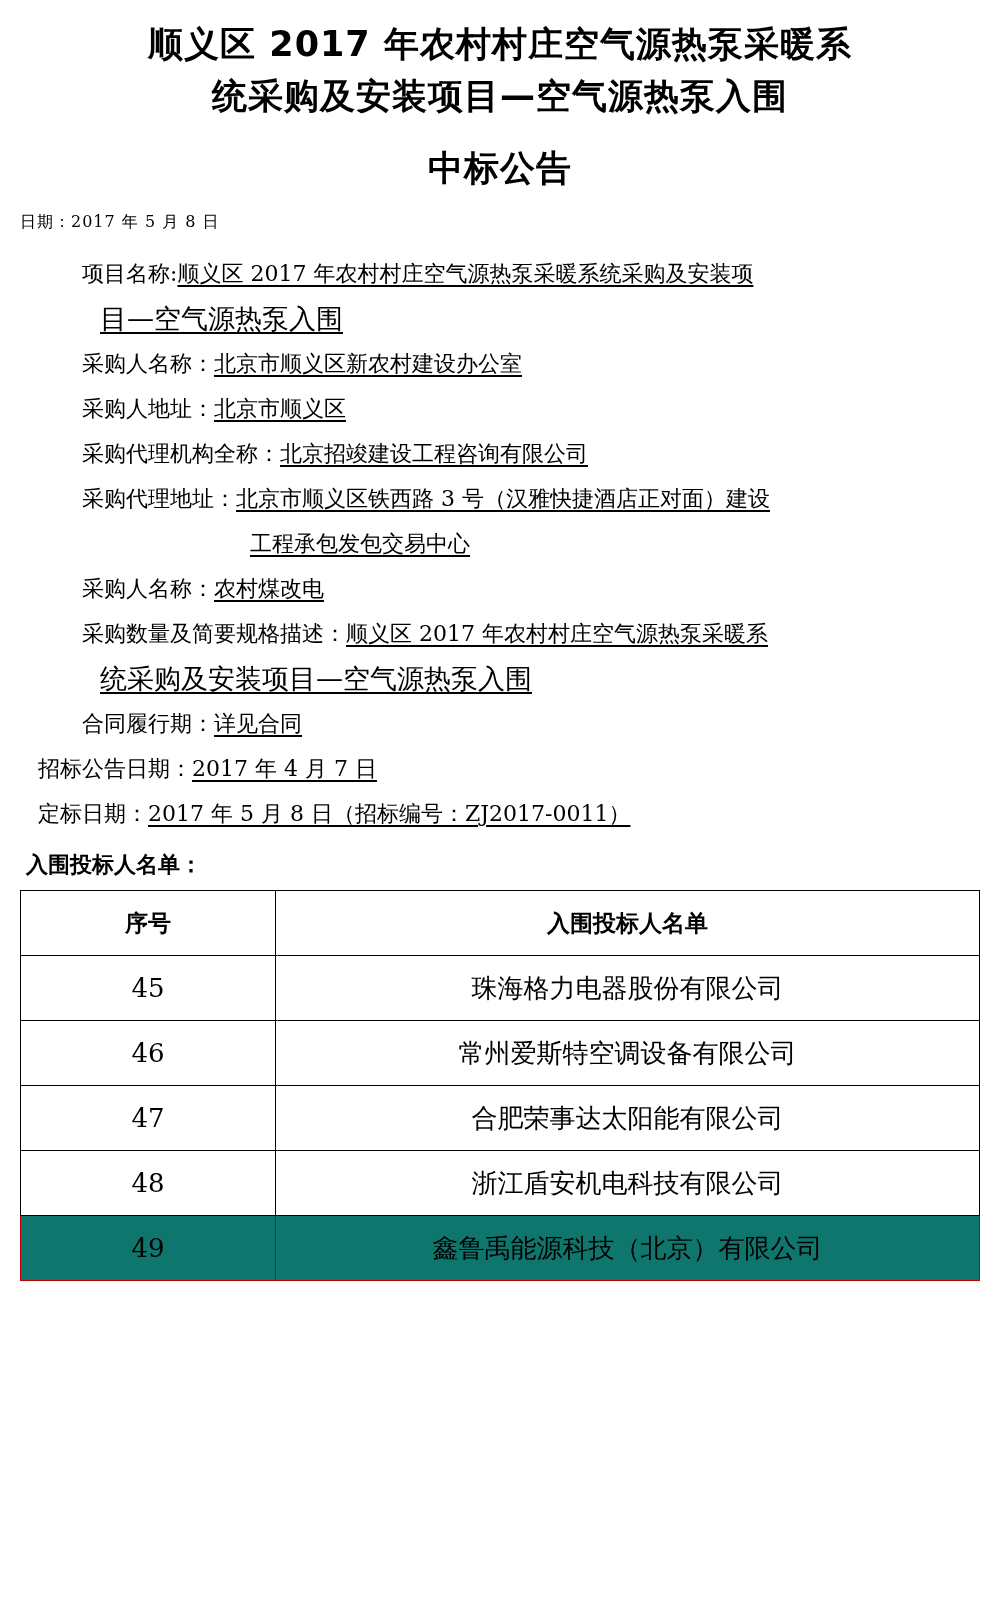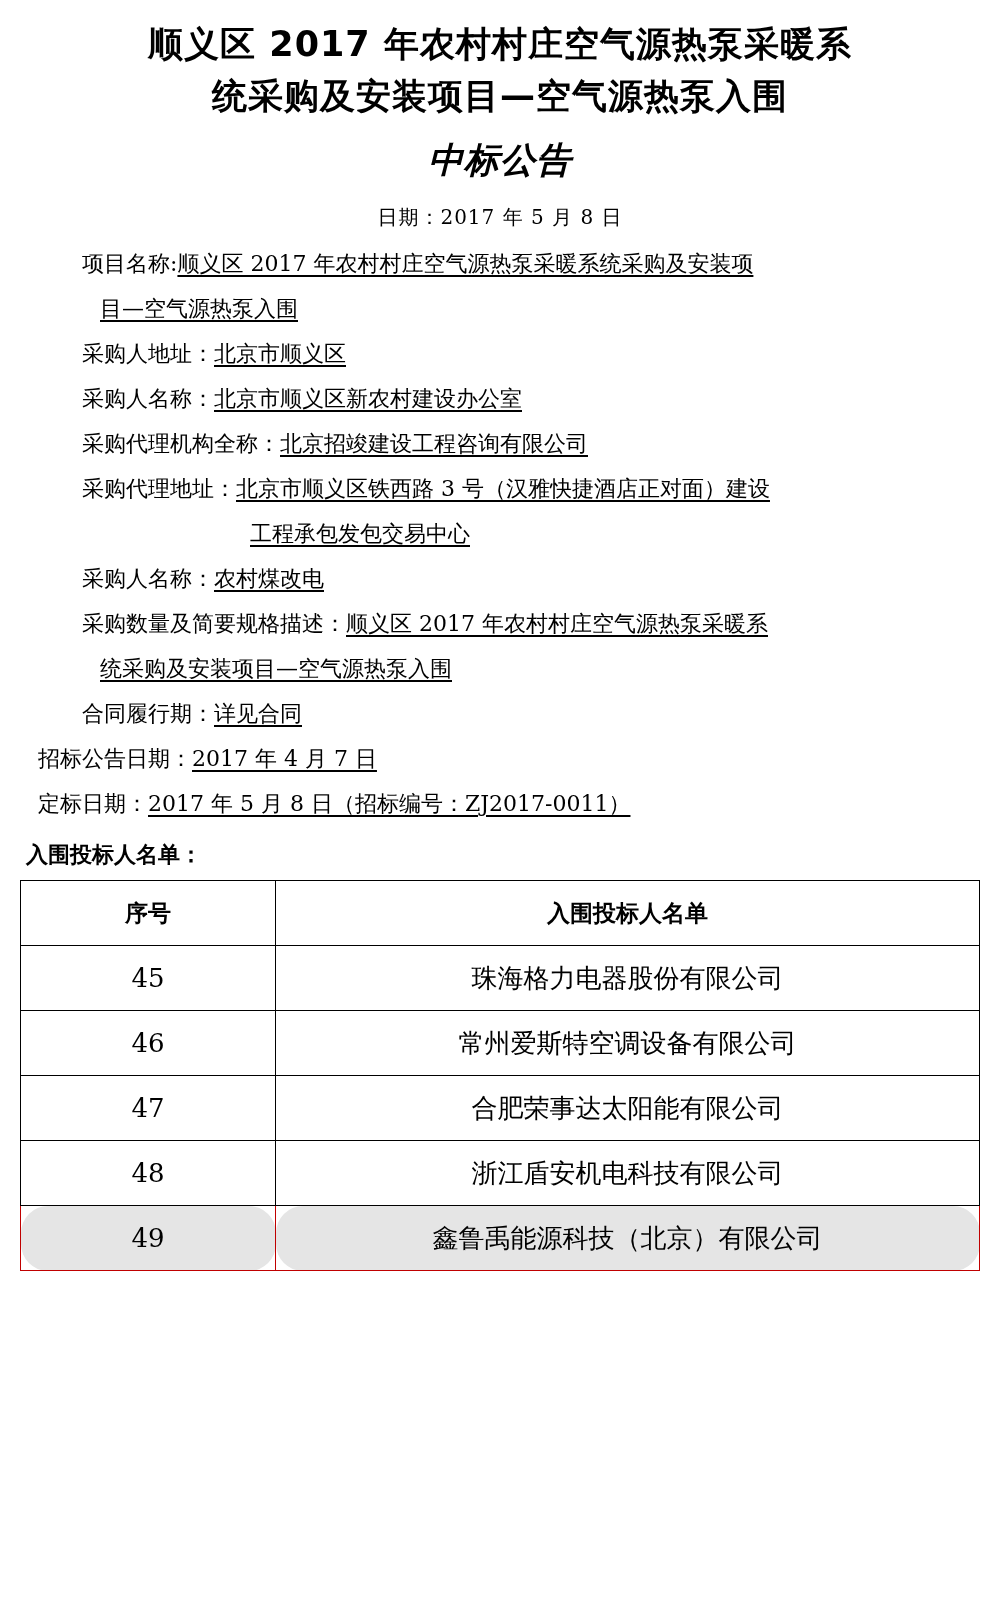--- a/index.html
+++ b/index.html
@@ -26,46 +26,44 @@
     font-weight: bold;
     font-size: 35px;
     line-height: 52px;
     text-align: center;
     letter-spacing: 1px;
     margin: 8px 0 0 0;
   }
   .title .l1, .title .l2 { display: block; }
   .title .l3 {
     display: block;
-    margin-top: 12px;
-    font-style: italic;
+    margin-top: 20px;
   }
   .date-line {
-    text-align: center;
-    font-size: 20px;
+    font-size: 16px;
     margin-top: 18px;
-    margin-bottom: 10px;
+    margin-bottom: 18px;
     letter-spacing: 1px;
   }
   .field {
     font-size: 22px;
     line-height: 45px;
     margin: 0;
     padding: 0 0 0 0;
     text-indent: 0;
   }
   .field.indent1 { padding-left: 62px; }
   .field.indent0 { padding-left: 18px; }
   .lbl { white-space: nowrap; }
   .val {
     text-decoration: underline;
     text-underline-offset: 4px;
   }
   .cont {
-    font-size: 22px;
+    font-size: 27px;
     line-height: 45px;
     padding-left: 80px;
   }
   .cont2 {
     font-size: 22px;
     line-height: 45px;
     padding-left: 230px;
   }
   .section-head {
     font-family: "DejaVu Sans", "Liberation Sans", sans-serif;
@@ -90,23 +88,22 @@
     padding: 0;
   }
   table.bidders th {
     font-family: "DejaVu Sans", "Liberation Sans", sans-serif;
     font-weight: bold;
     font-size: 23px;
     margin-left: 19px;
   }
   table.bidders col.c1 { width: 255px; }
   tr.highlight td {
-    background: #e5e5e5;
+    background: #0f766e;
     border-color: #c00000;
-    border-radius: 27px;
   }
   tr.highlight td:first-child { border-left-color: #c00000; }
 </style>
 </head>
 <body>
 
 <div class="page">
 
   <div class="title">
     <span class="l1">顺义区 2017 年农村村庄空气源热泵采暖系</span>
@@ -117,25 +114,25 @@
   <div class="date-line">日期：2017 年 5 月   8   日</div>
 
   <div class="field indent1">
     <span class="lbl">项目名称:</span><span class="val">顺义区 2017 年农村村庄空气源热泵采暖系统采购及安装项</span>
   </div>
   <div class="cont">
     <span class="val">目—空气源热泵入围</span>
   </div>
 
   <div class="field indent1">
+    <span class="lbl">采购人名称：</span><span class="val">北京市顺义区新农村建设办公室</span>
+  </div>
+
+  <div class="field indent1">
     <span class="lbl">采购人地址：</span><span class="val">北京市顺义区</span>
-  </div>
-
-  <div class="field indent1">
-    <span class="lbl">采购人名称：</span><span class="val">北京市顺义区新农村建设办公室</span>
   </div>
 
   <div class="field indent1">
     <span class="lbl">采购代理机构全称：</span><span class="val">北京招竣建设工程咨询有限公司</span>
   </div>
 
   <div class="field indent1">
     <span class="lbl">采购代理地址：</span><span class="val">北京市顺义区铁西路 3 号（汉雅快捷酒店正对面）建设</span>
   </div>
   <div class="cont2">

